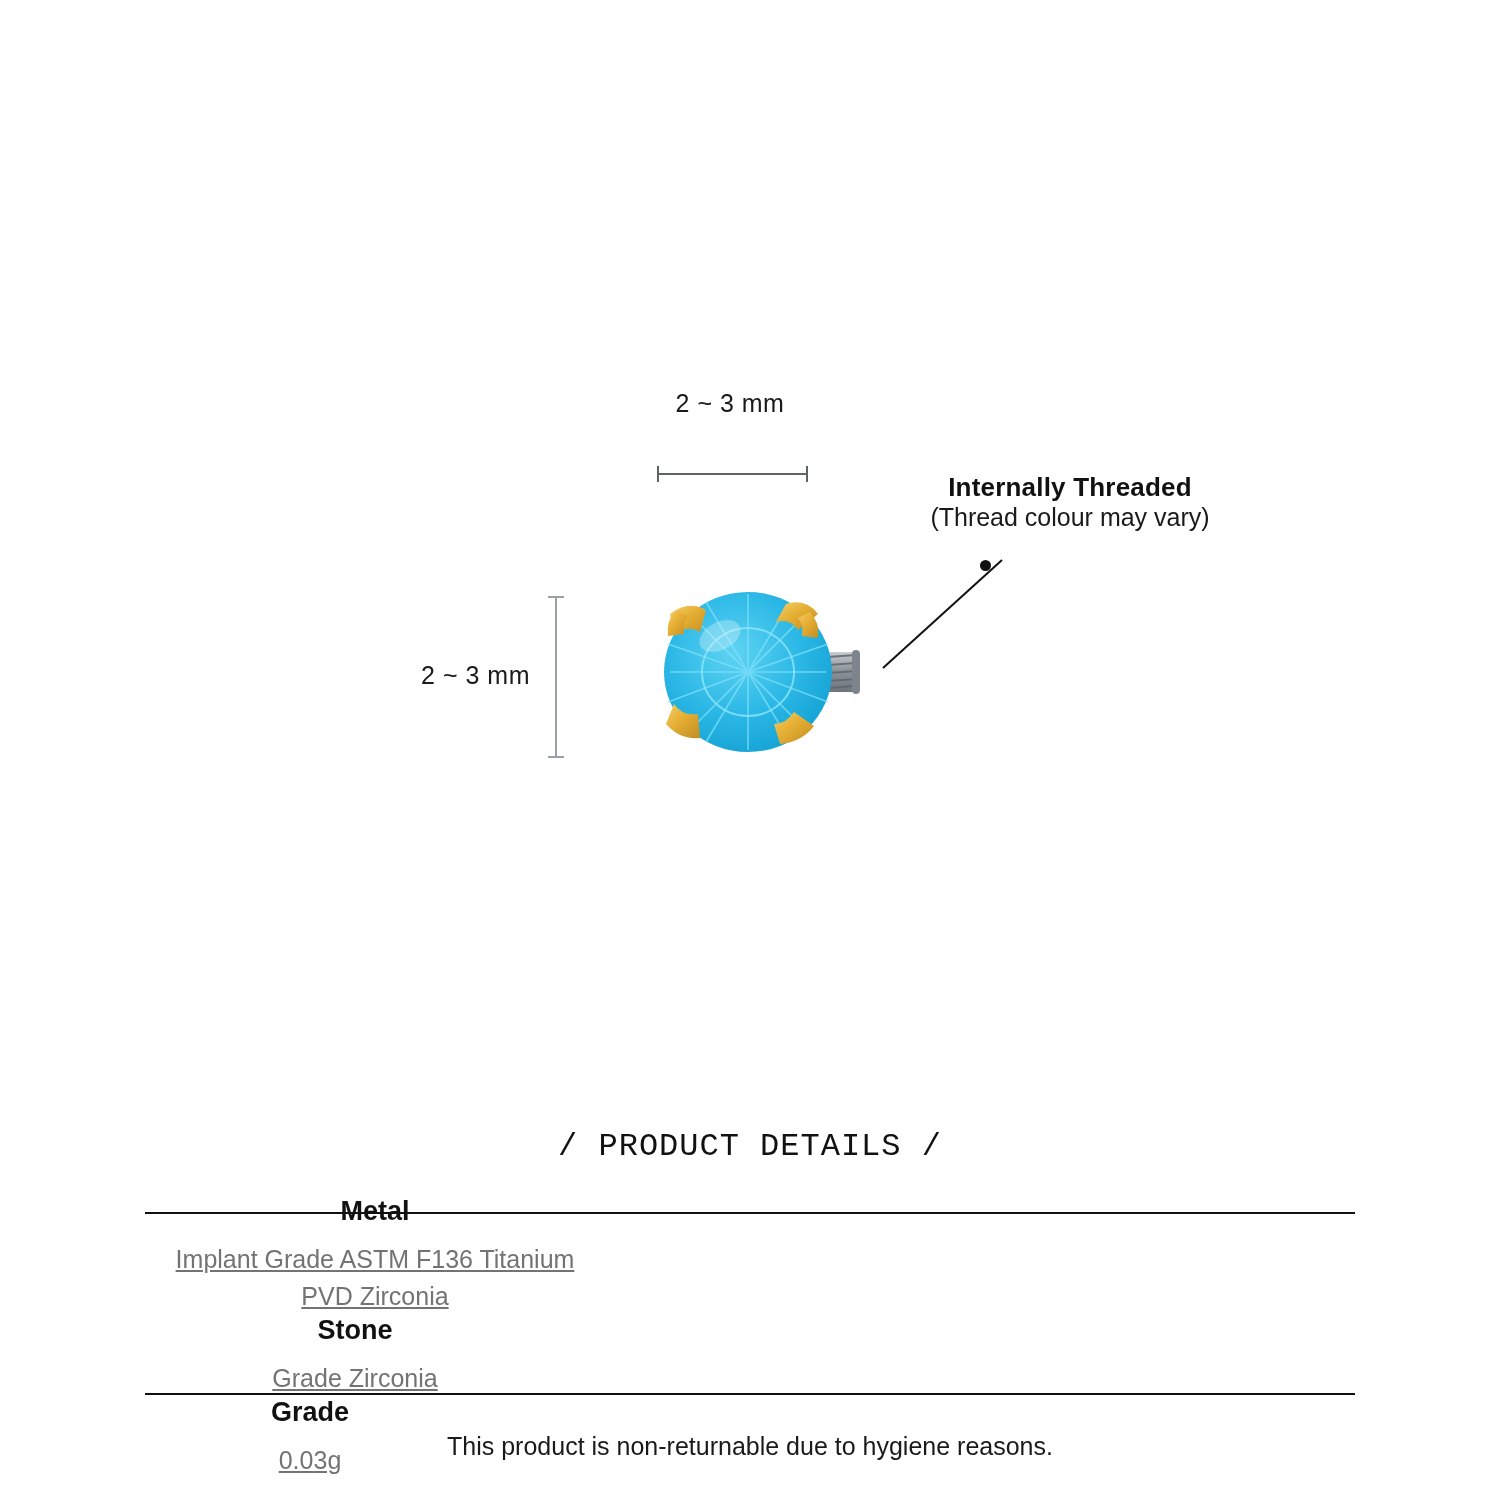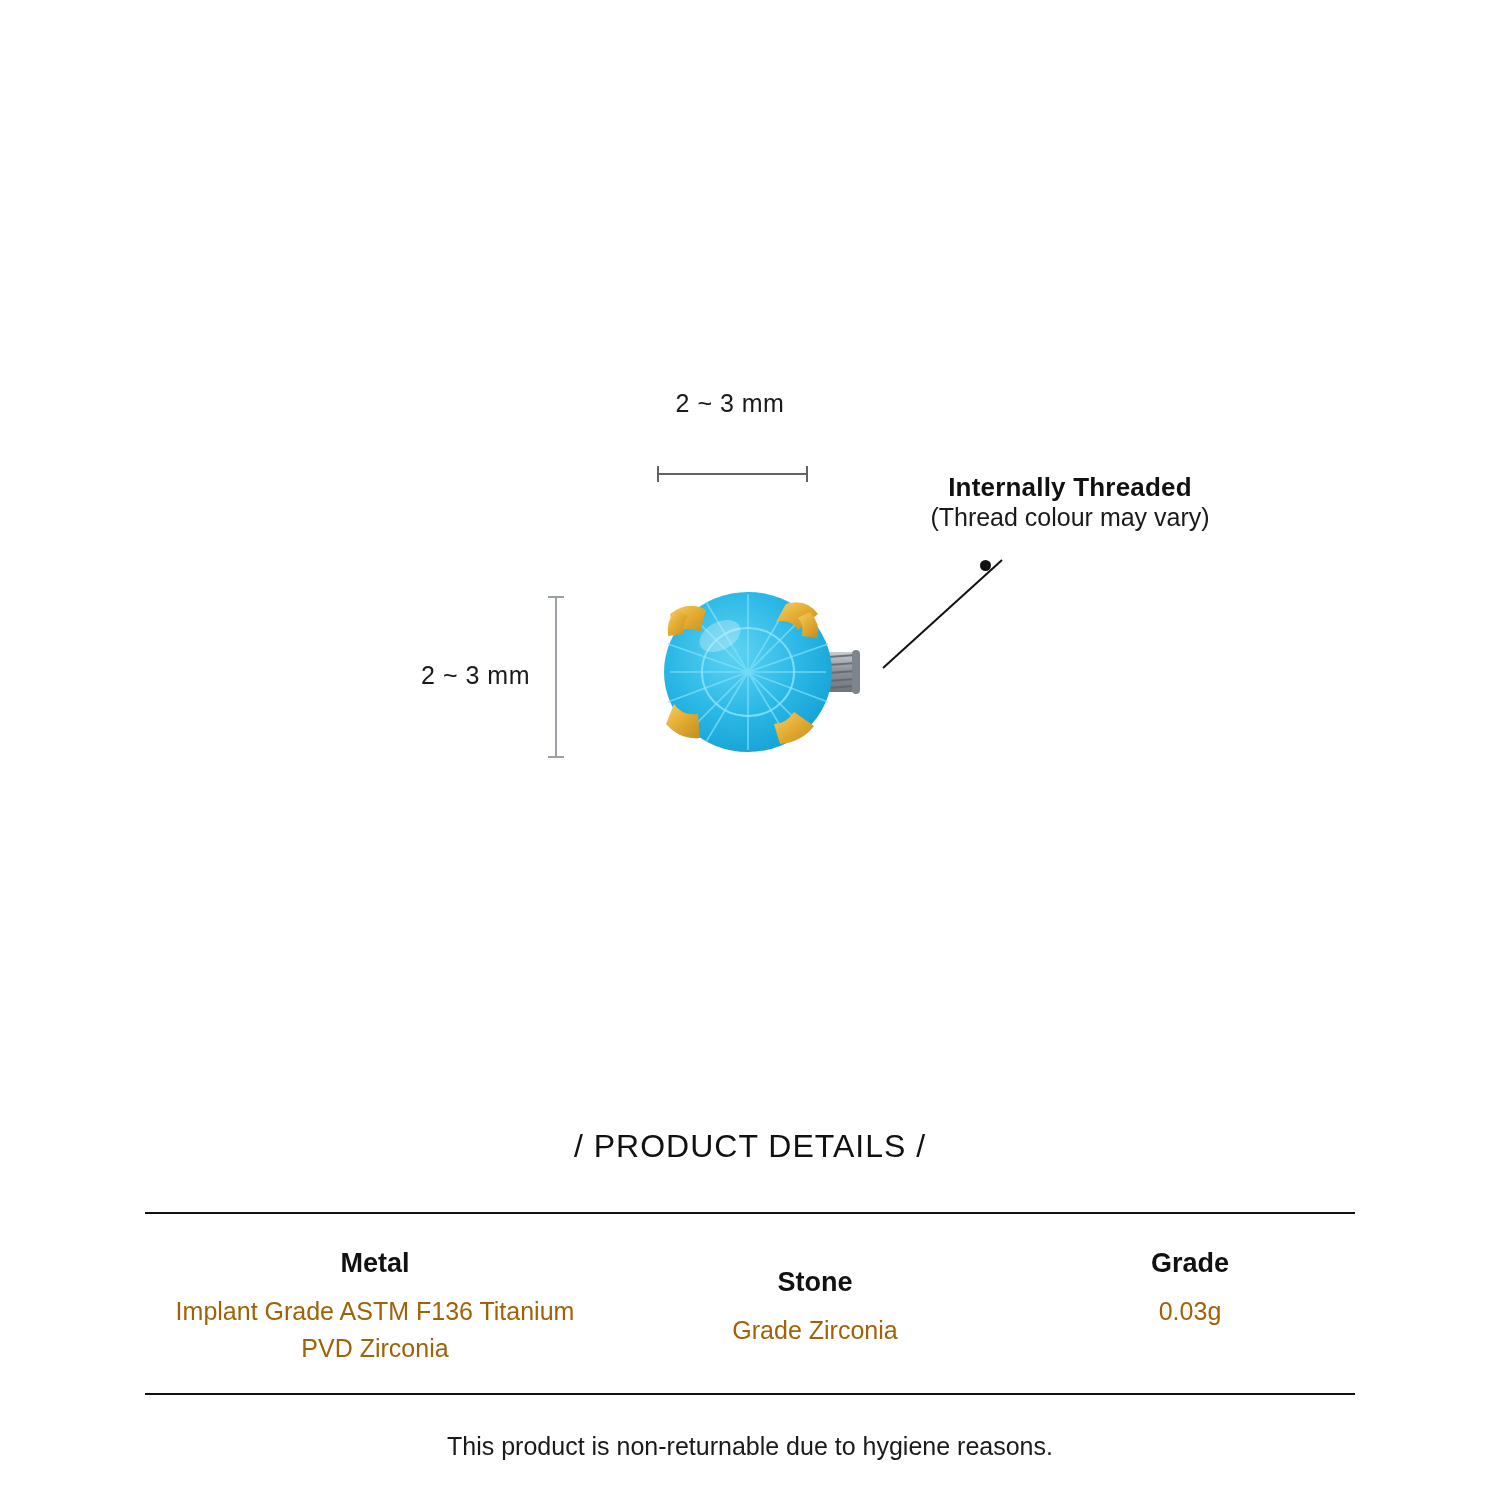--- a/index.html
+++ b/index.html
@@ -149,60 +149,62 @@
   
   .details-heading {
     position: absolute;
     left: 0;
     top: 1128px;
     width: 1500px;
     text-align: center;
     font-size: 32px;
     letter-spacing: 1px;
     color: #111111;
+    font-family: Liberation Mono, monospace;
   }
 
   .rule {
     position: absolute;
     left: 145px;
     width: 1210px;
     height: 2px;
     background: #111111;
   }
   .rule.top { top: 1212px; }
   .rule.bottom { top: 1393px; }
 
   .details-table {
     position: absolute;
     left: 145px;
-    top: 1248px;
+    top: 1196px;
     width: 1210px;
     display: flex;
-    flex-direction: row;
+    flex-direction: column;
   }
   .details-col {
     display: flex;
     flex-direction: column;
     align-items: center;
   }
   .details-col.metal { width: 460px; }
   .details-col.stone { width: 420px; justify-content: center; }
   .details-col.weight { width: 330px; }
 
   .col-head {
     font-size: 27px;
     font-weight: bold;
     color: #111111;
     margin-bottom: 14px;
   }
   .col-val {
     font-size: 25px;
-    color: #a16207;
+    color: #737373;
     line-height: 1.48;
     text-align: center;
+    text-decoration: underline;
   }
 
   .footnote {
     position: absolute;
     left: 0;
     top: 1432px;
     width: 1500px;
     text-align: center;
     font-size: 25px;
     color: #1a1a1a;

